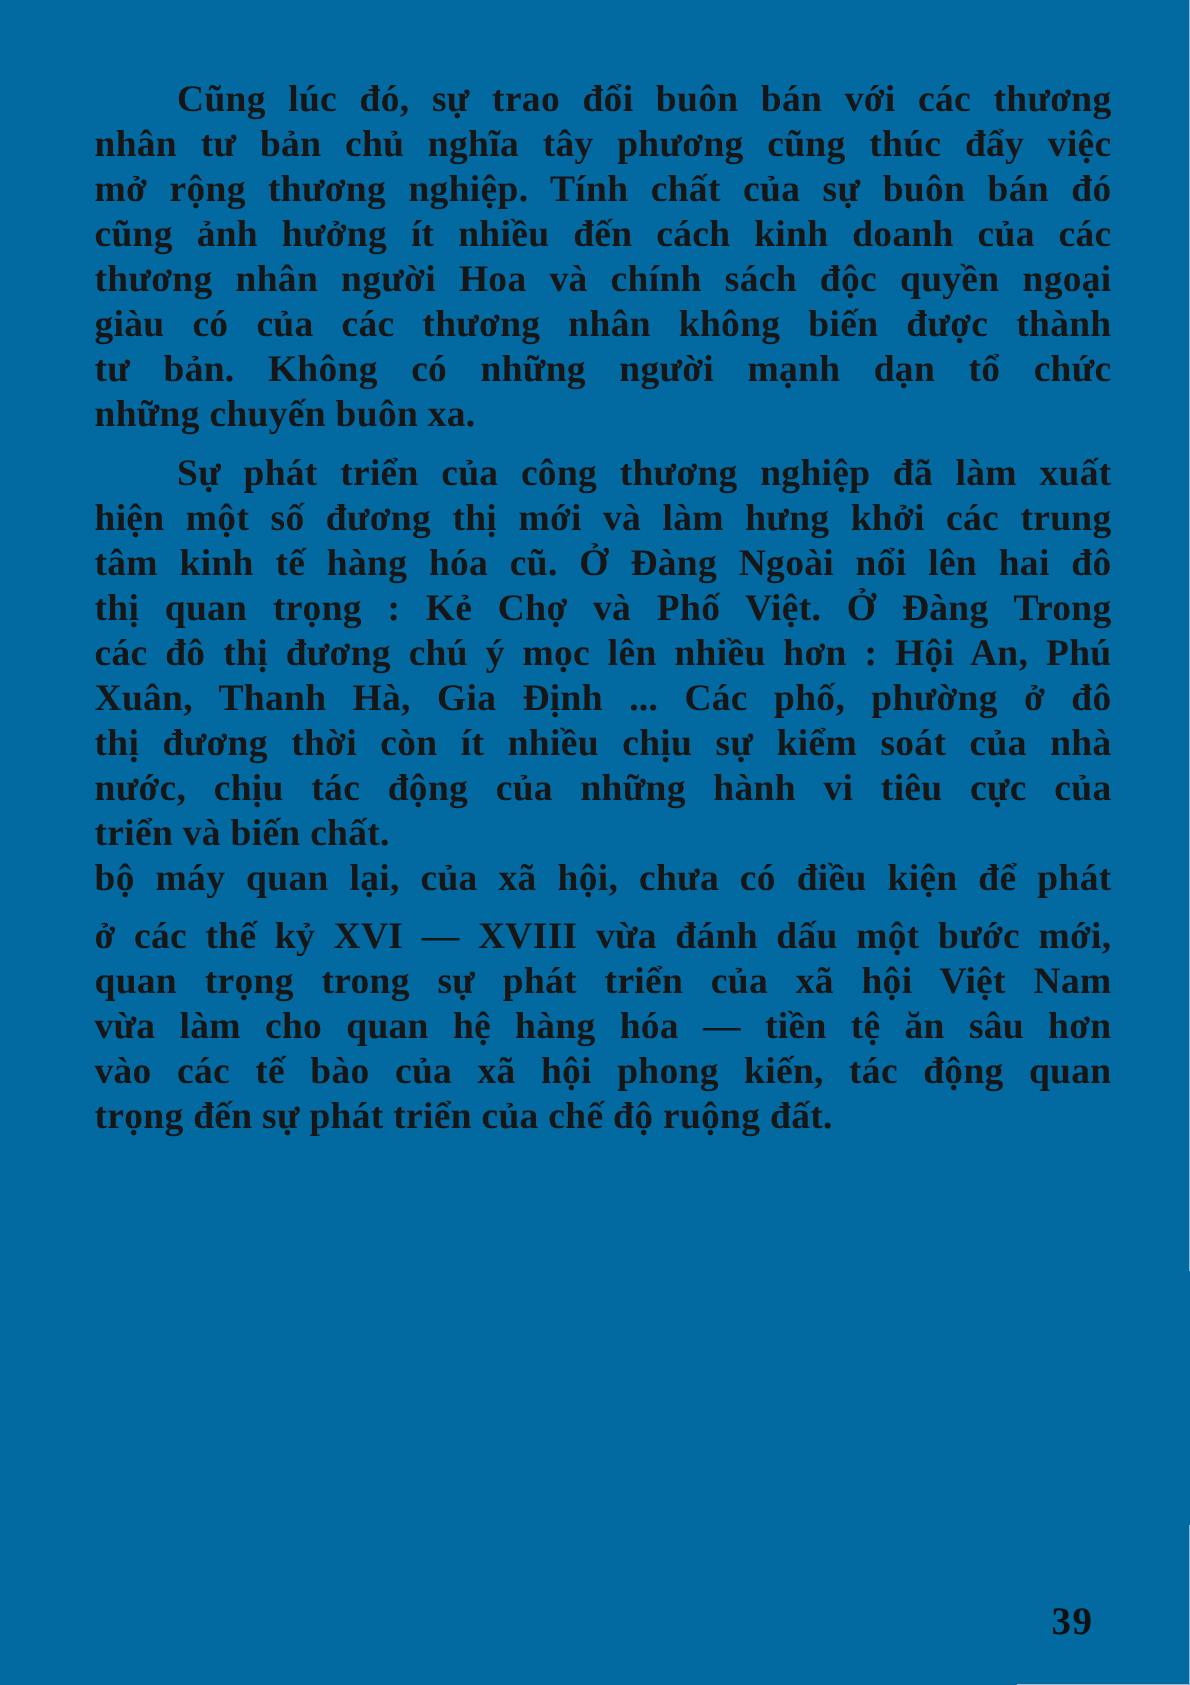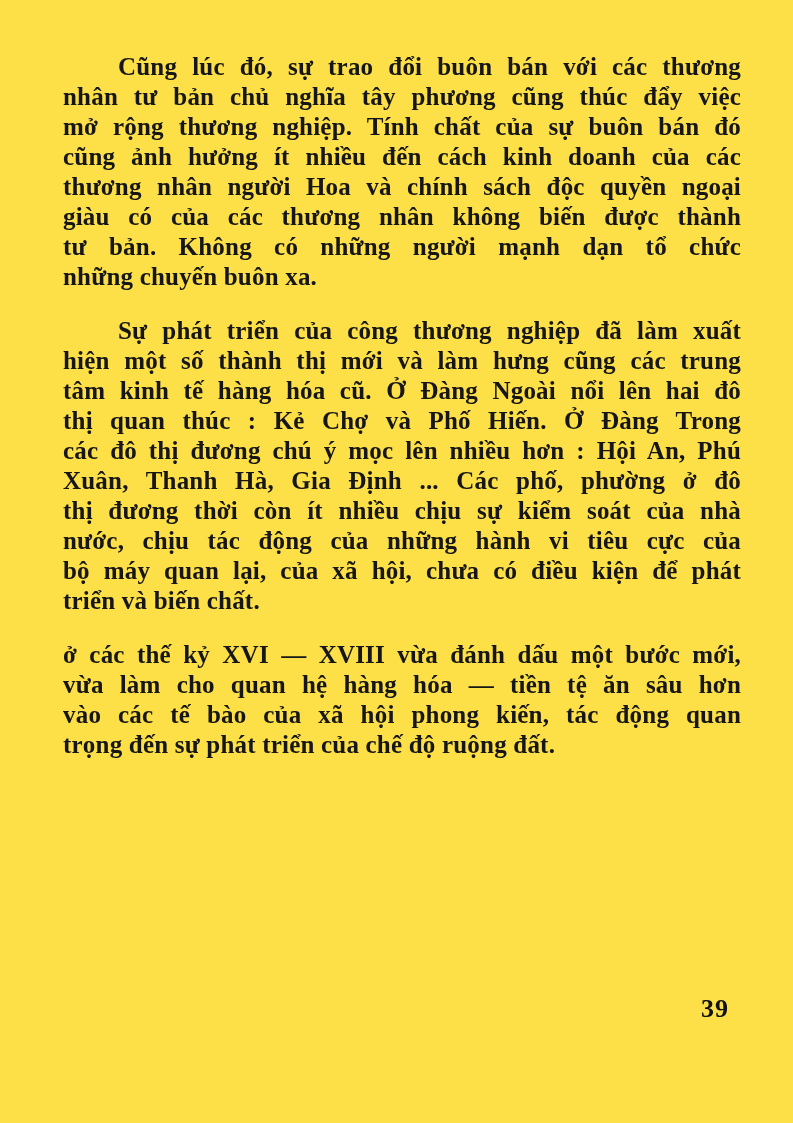--- a/index.html
+++ b/index.html
@@ -4,37 +4,37 @@
 <style>
   html, body {
     margin: 0;
     padding: 0;
     background: #ffffff;
   }
   .book-page {
     position: relative;
     width: 793px;
     height: 1123px;
-    background: #fde047;
+    background: #0369a1;
     overflow: hidden;
     font-family: "Liberation Serif", "DejaVu Serif", serif;
     color: #161616;
   }
   .text-block {
     position: absolute;
     left: 63px;
     top: 52px;
     width: 678px;
   }
   .para {
     margin: 0;
     padding: 0;
   }
   .para + .para {
-    margin-top: 24px;
+    margin-top: 9px;
     font-family: Liberation Serif, serif;
   }
   .line {
     font-size: 25px;
     font-weight: 700;
     line-height: 30px;
     letter-spacing: 0.2px;
     white-space: normal;
     text-align: justify;
     text-align-last: justify;
@@ -42,21 +42,21 @@
   }
   .line.first {
     text-indent: 55px;
   }
   .line.last {
     text-align-last: left;
     -moz-text-align-last: left;
   }
   .page-number {
     position: absolute;
-    top: 994px;
+    top: 1066px;
     right: 64px;
     font-size: 26px;
     font-weight: 700;
     letter-spacing: 1px;
     color: #111111;
   }
 </style>
 </head>
 <body>
 
@@ -69,33 +69,34 @@
       <div class="line">mở rộng thương nghiệp. Tính chất của sự buôn bán đó</div>
       <div class="line">cũng ảnh hưởng ít nhiều đến cách kinh doanh của các</div>
       <div class="line">thương nhân người Hoa và chính sách độc quyền ngoại</div>
       <div class="line">giàu có của các thương nhân không biến được thành</div>
       <div class="line">tư bản. Không có những người mạnh dạn tổ chức</div>
       <div class="line last">những chuyến buôn xa.</div>
     </div>
 
     <div class="para">
       <div class="line first">Sự phát triển của công thương nghiệp đã làm xuất</div>
-      <div class="line">hiện một số thành thị mới và làm hưng cũng các trung</div>
+      <div class="line">hiện một số đương thị mới và làm hưng khởi các trung</div>
       <div class="line">tâm kinh tế hàng hóa cũ. Ở Đàng Ngoài nổi lên hai đô</div>
-      <div class="line">thị quan thúc : Kẻ Chợ và Phố Hiến. Ở Đàng Trong</div>
+      <div class="line">thị quan trọng : Kẻ Chợ và Phố Việt. Ở Đàng Trong</div>
       <div class="line">các đô thị đương chú ý mọc lên nhiều hơn : Hội An, Phú</div>
       <div class="line">Xuân, Thanh Hà, Gia Định ... Các phố, phường ở đô</div>
       <div class="line">thị đương thời còn ít nhiều chịu sự kiểm soát của nhà</div>
       <div class="line">nước, chịu tác động của những hành vi tiêu cực của</div>
+      <div class="line last">triển và biến chất.</div>
       <div class="line">bộ máy quan lại, của xã hội, chưa có điều kiện để phát</div>
-      <div class="line last">triển và biến chất.</div>
     </div>
 
     <div class="para">
       <div class="line">ở các thế kỷ XVI — XVIII vừa đánh dấu một bước mới,</div>
+      <div class="line">quan trọng trong sự phát triển của xã hội Việt Nam</div>
       <div class="line">vừa làm cho quan  hệ hàng  hóa — tiền tệ ăn sâu hơn</div>
       <div class="line">vào các tế bào của xã hội phong kiến, tác động quan</div>
       <div class="line last">trọng đến sự phát triển của chế độ ruộng đất.</div>
     </div>
 
   </div>
 
   <div class="page-number">39</div>
 </div>
 

